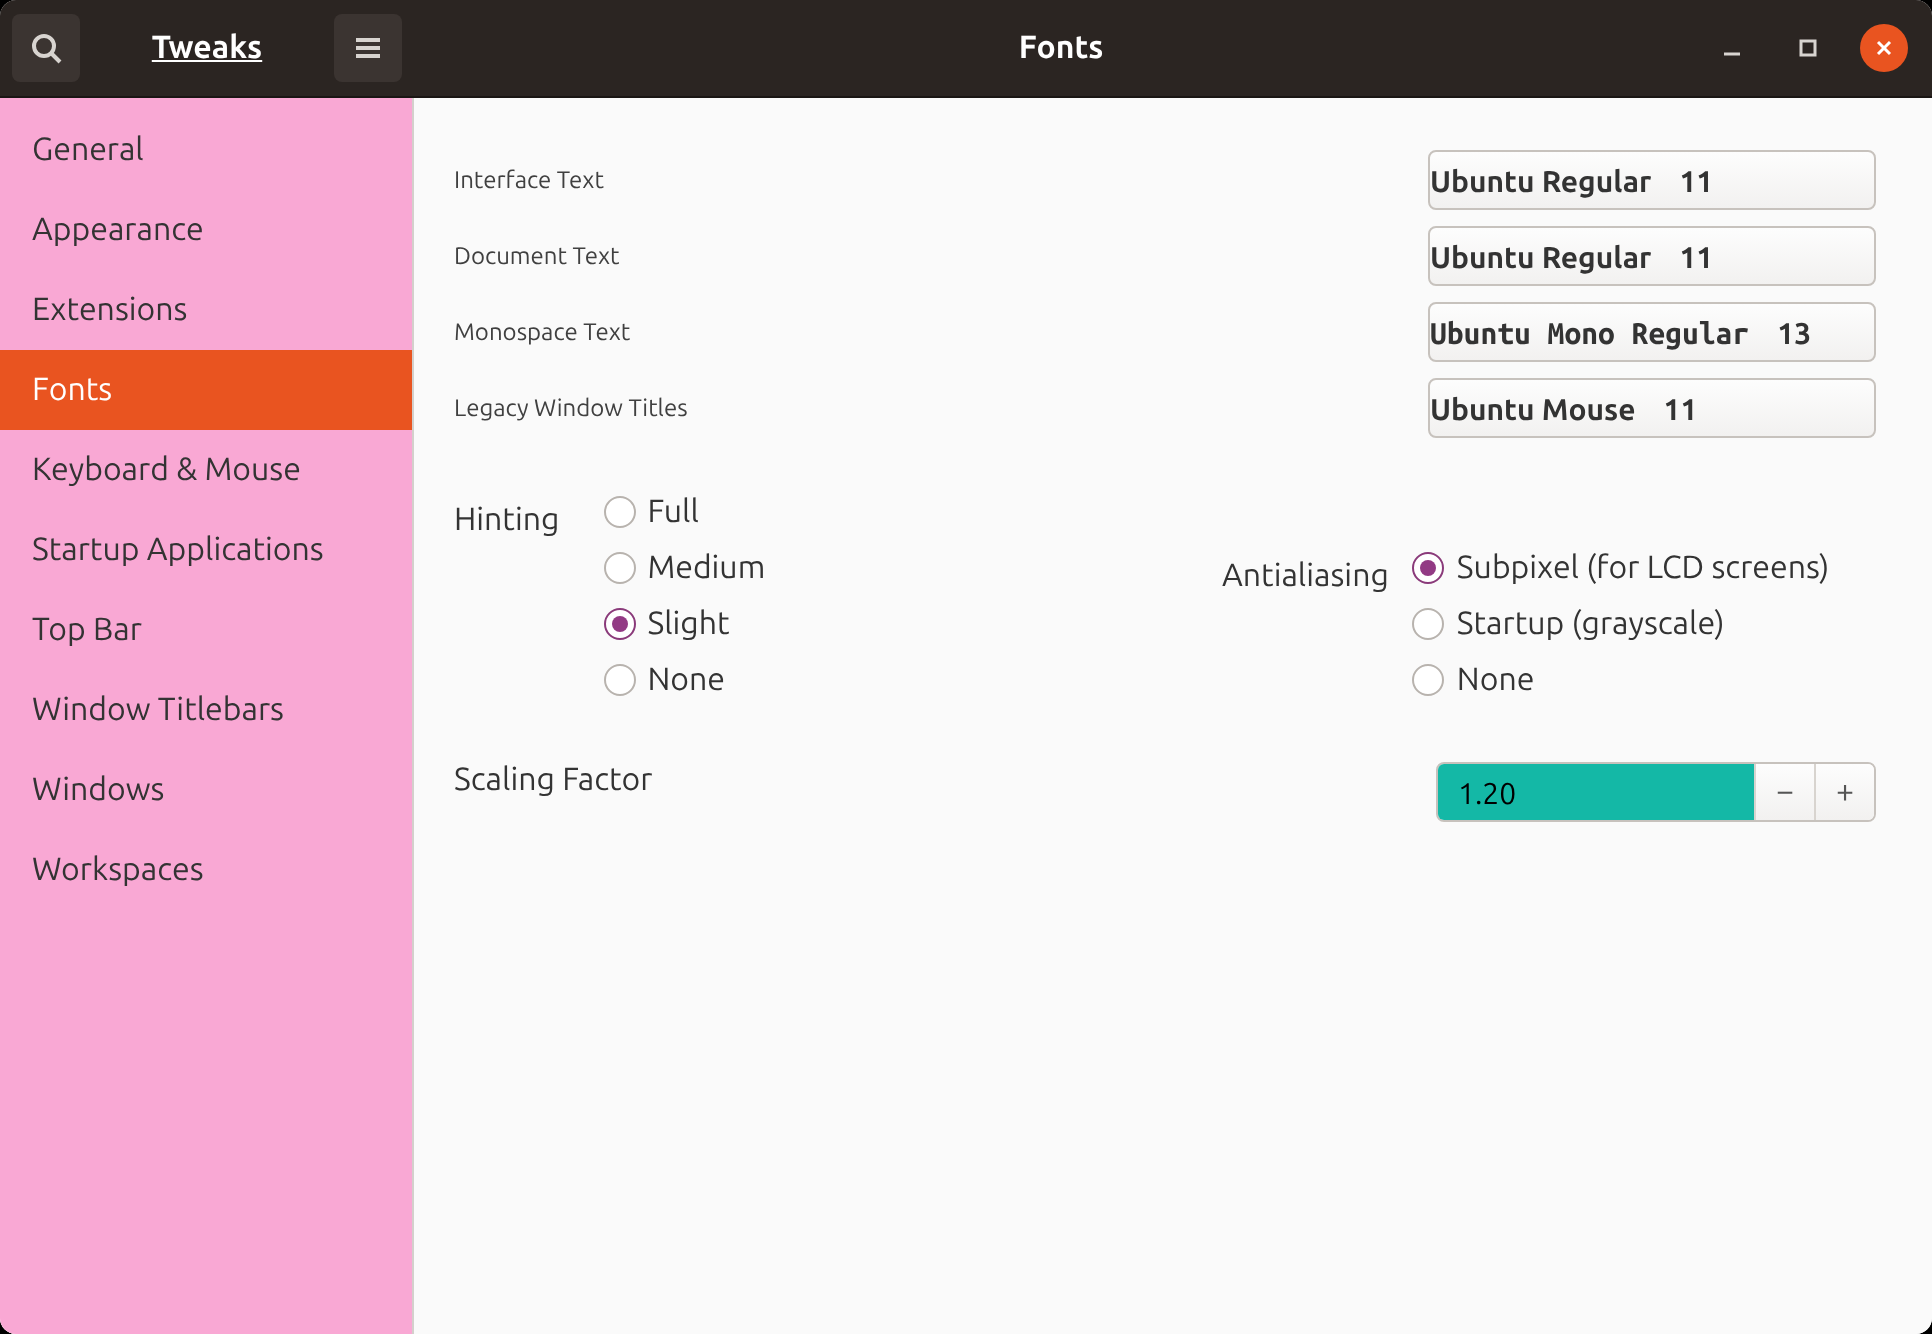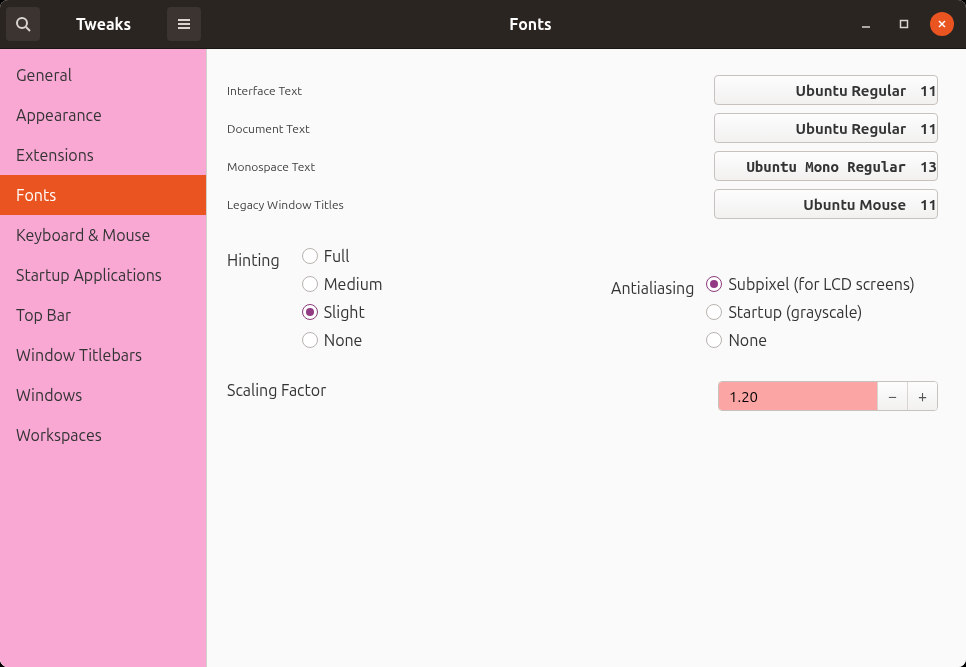--- a/index.html
+++ b/index.html
@@ -31,20 +31,21 @@
     color: #fff;
     flex-shrink: 0;
   }
   .tb-left {
     width: 207px;
     height: 100%;
     display: flex;
     align-items: center;
     padding: 4px 6px;
     gap: 6px;
+    text-decoration: underline;
   }
   .tb-iconbtn {
     width: 34px;
     height: 34px;
     border-radius: 4px;
     background: #3b3431;
     display: flex;
     align-items: center;
     justify-content: center;
     cursor: pointer;
@@ -119,21 +120,21 @@
   }
   .font-label { font-size: 12px; color: #404040; }
   .font-btn {
     width: 224px;
     height: 30px;
     background: linear-gradient(#fdfdfd, #f2f1f0);
     border: 1px solid #c7c2bd;
     border-radius: 4px;
     display: flex;
     align-items: center;
-    justify-content: flex-end;
+    justify-content: flex-start;
     gap: 14px;
     cursor: pointer;
     font-size: 15px;
   }
   .font-btn .name { font-weight: 700; }
   .font-btn.mono .name { font-family: "Ubuntu Mono", "Courier New", monospace; font-weight: 700; }
   .font-btn .size { font-weight: 700; }
 
   
   .radio-section {
@@ -201,21 +202,21 @@
     overflow: hidden;
     background: #fff;
   }
   .spinctl input {
     width: 158px;
     border: none;
     outline: none;
     padding: 0 10px;
     font-size: 15px;
     font-family: inherit;
-    background: #fca5a5;
+    background: #14b8a6;
   }
   .spinctl .spinbtn {
     width: 30px;
     border-left: 1px solid #d8d4cf;
     display: flex;
     align-items: center;
     justify-content: center;
     cursor: pointer;
     background: linear-gradient(#fdfdfd, #f2f1f0);
     font-size: 16px;

